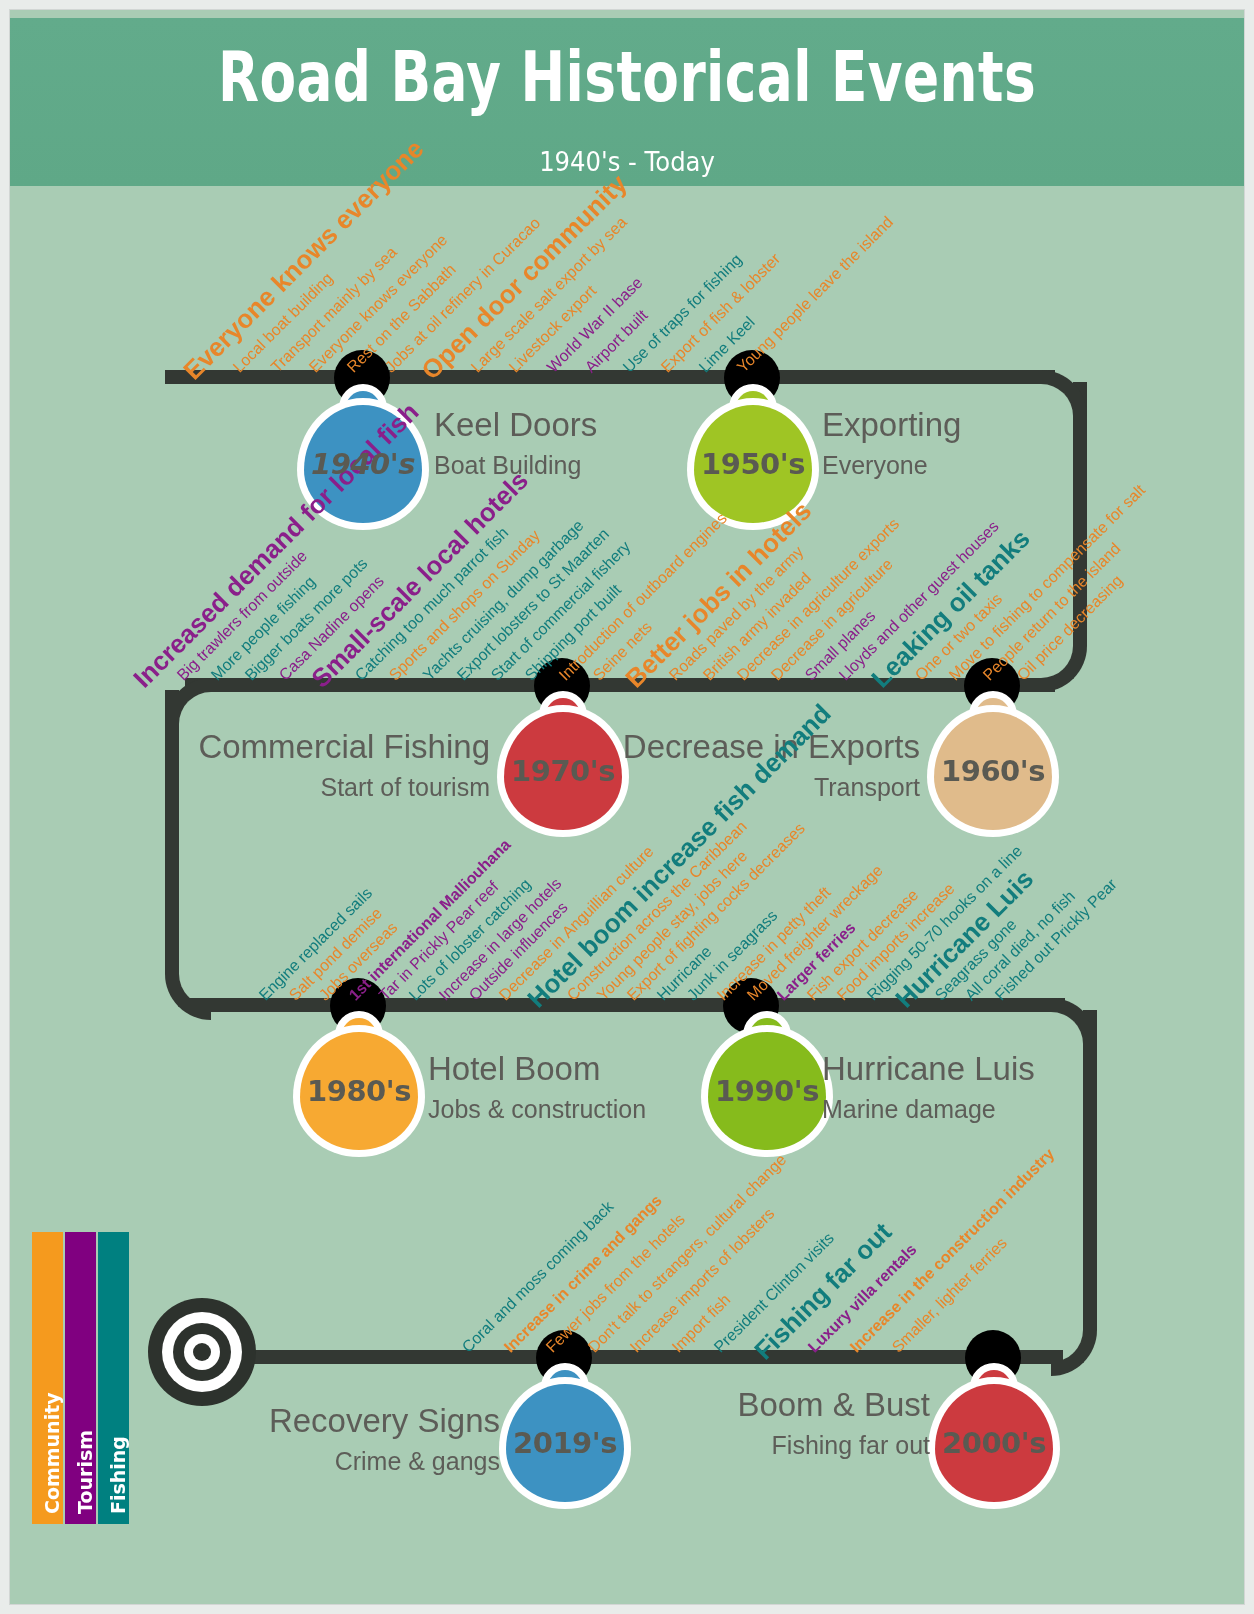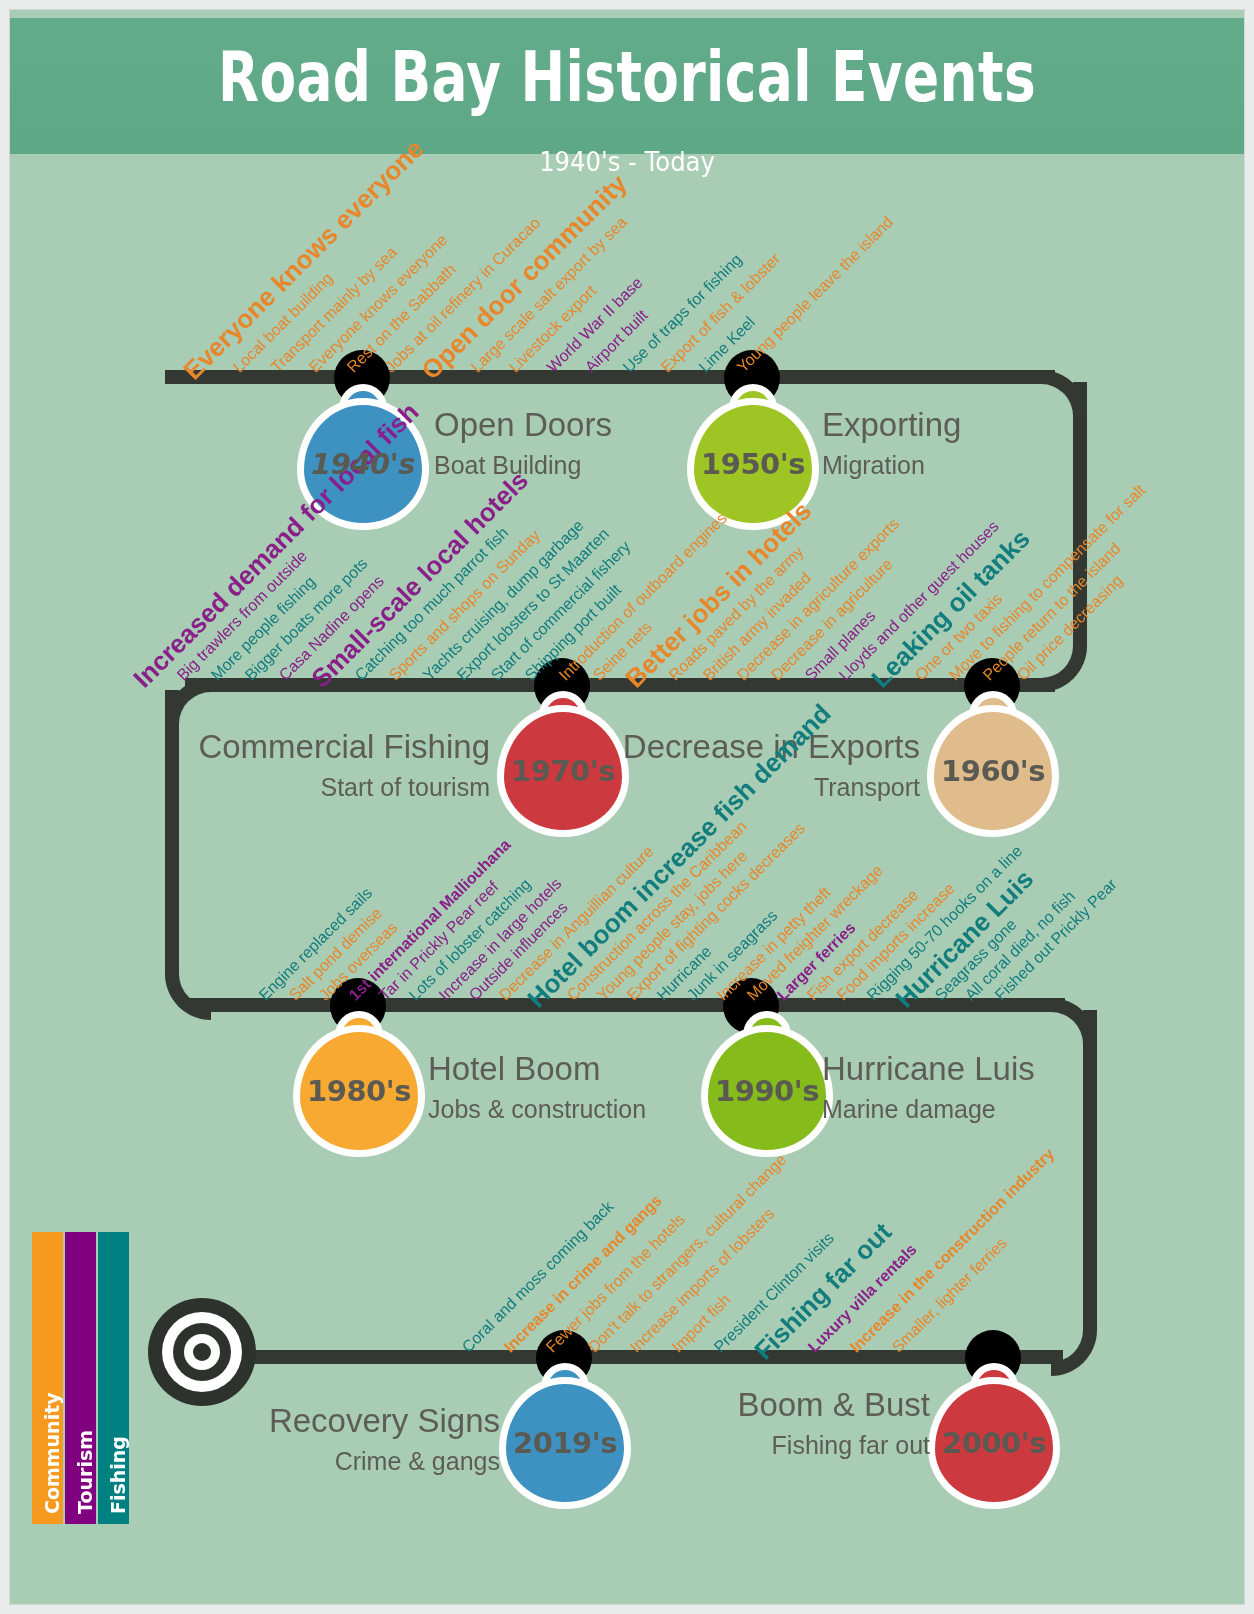--- a/index.html
+++ b/index.html
@@ -12,21 +12,21 @@
   #poster{
     position:absolute;
     left:10px;top:10px;
     width:1234px;height:1594px;
     background:#a9ccb4;
     box-shadow:0 0 0 1px #d2d6d4;
     overflow:hidden;
   }
   
   #header{
-    position:absolute;left:0;top:8px;width:1234px;height:136px;
+    position:absolute;left:0;top:8px;width:1234px;height:168px;
     background:linear-gradient(180deg,#62ab8b 0%,#5fa887 100%);
   }
   #header .title{
     position:absolute;top:28px;left:0;width:100%;
     text-align:center;
     color:#ffffff;
     font-family:"DejaVu Sans", sans-serif;
     font-size:62px;
     font-weight:bold;
     letter-spacing:0.5px;
@@ -222,26 +222,26 @@
     <div class="bulb" style="background:#3d92c2;"></div>
     <div class="lbl">2019's</div>
   </div>
   <div class="pin" style="left:925px;top:1374px;">
     <div class="tip" style="background:#cc3a3f;"></div>
     <div class="bulb" style="background:#cc3a3f;"></div>
     <div class="lbl">2000's</div>
   </div>
 
   <div class="era" style="left:424px;top:398px;">
-    <div class="h">Open Doors</div>
+    <div class="h">Keel Doors</div>
     <div class="s">Boat Building</div>
   </div>
   <div class="era" style="left:812px;top:398px;">
     <div class="h">Exporting</div>
-    <div class="s">Migration</div>
+    <div class="s">Everyone</div>
   </div>
   <div class="era right" style="left:140px;top:720px;width:340px;">
     <div class="h">Commercial Fishing</div>
     <div class="s">Start of tourism</div>
   </div>
   <div class="era right" style="left:570px;top:720px;width:340px;">
     <div class="h">Decrease in Exports</div>
     <div class="s">Transport</div>
   </div>
   <div class="era" style="left:418px;top:1042px;">

